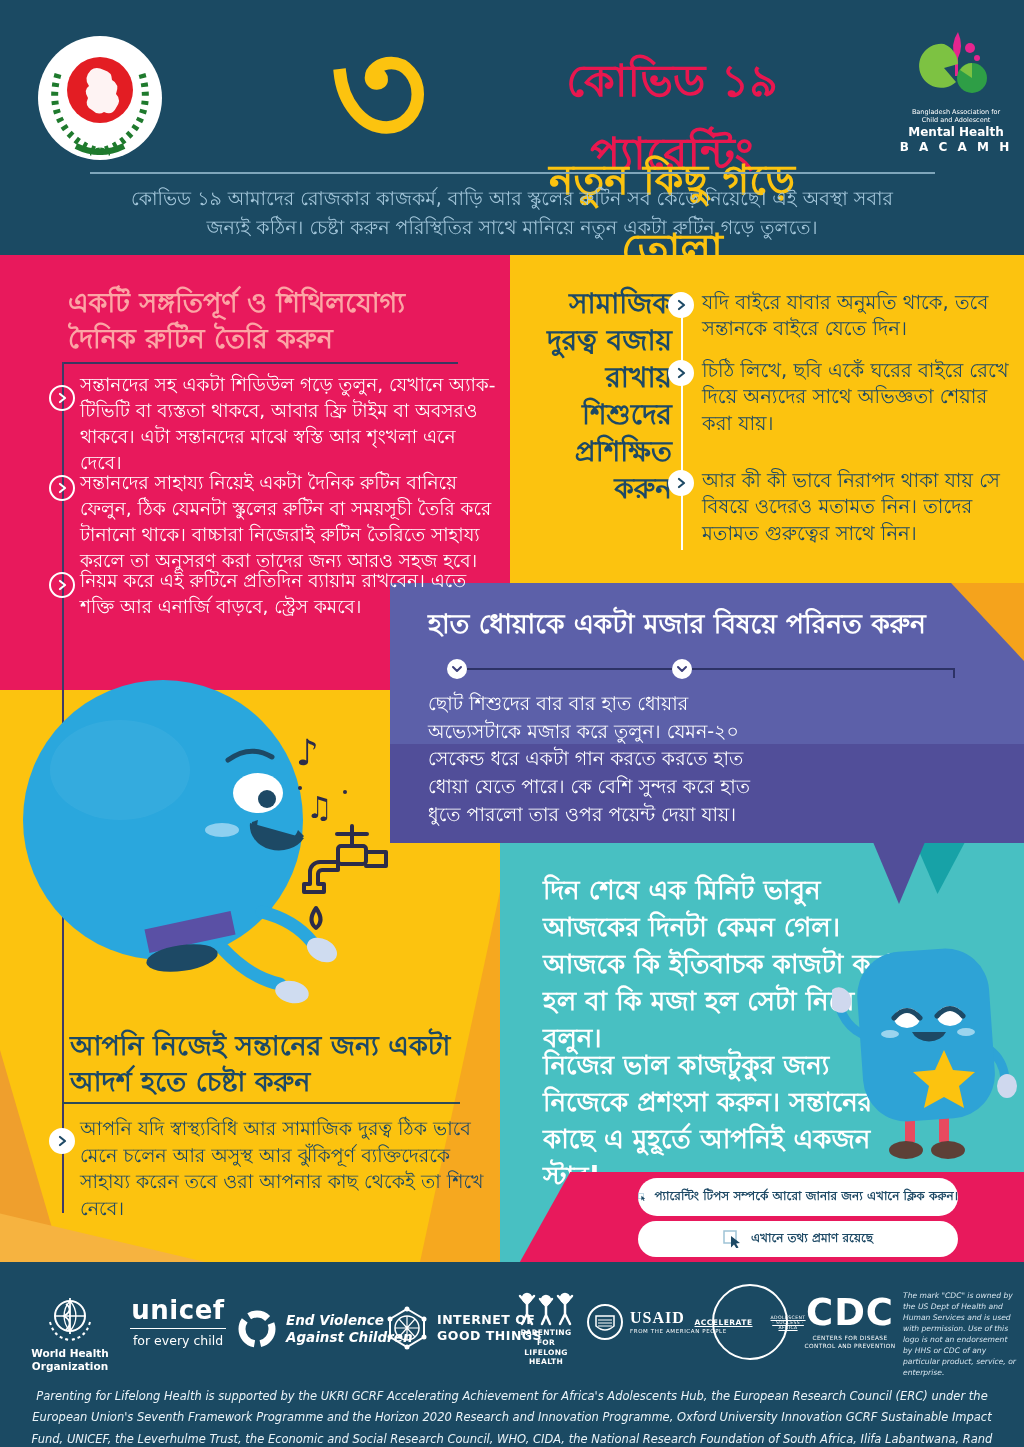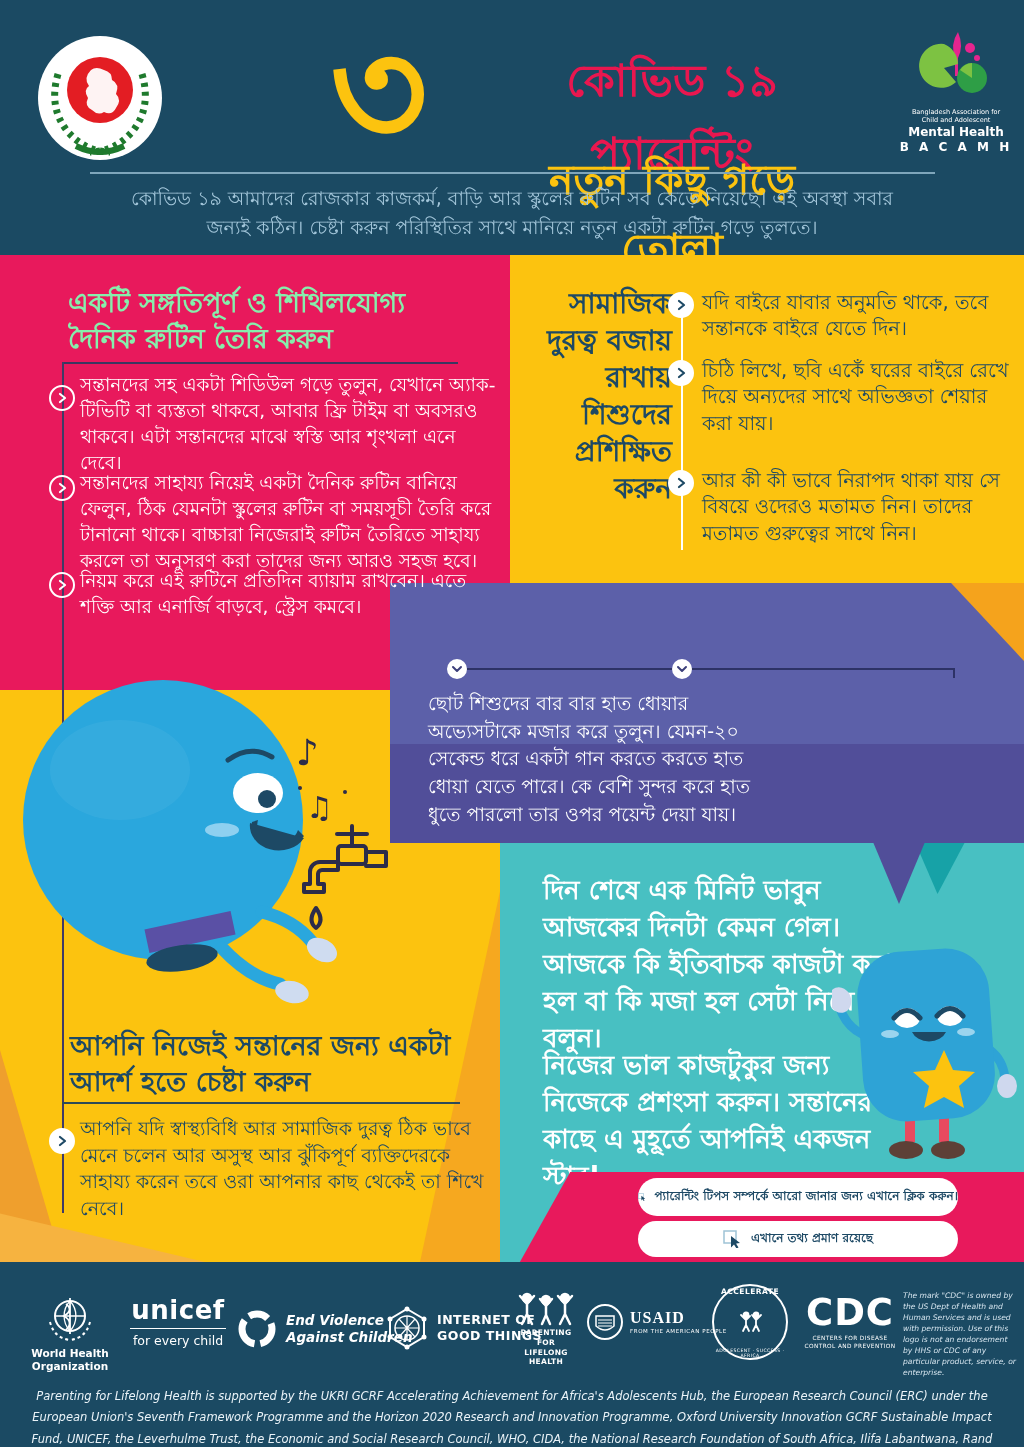--- a/index.html
+++ b/index.html
@@ -37,21 +37,21 @@
              clip-path:polygon(13.4% 0,100% 0,100% 100%,3.8% 100%);}
   .wedge-right{left:420px;top:845px;width:90px;height:417px;background:#f6a81f;
                clip-path:polygon(100% 0,100% 100%,0 100%);}
   .wedge-left{left:0;top:1050px;width:62px;height:212px;background:#ef9f2d;
               clip-path:polygon(0 0,100% 100%,0 100%);}
   .wedge-corner{left:0;top:1208px;width:205px;height:54px;background:#f6b340;
                 clip-path:polygon(0 10%,100% 100%,0 100%);}
   .footer{left:0;top:1262px;width:1024px;height:185px;background:#1b4a63;}
 
   
-  .h-pink{left:68px;top:285px;width:395px;font-size:27px;font-weight:bold;color:#86efac;line-height:1.35;}
+  .h-pink{left:68px;top:285px;width:395px;font-size:27px;font-weight:bold;color:#fca5a5;line-height:1.35;}
   .div-pink{left:62px;top:362px;width:396px;height:2px;background:#3c3660;}
   .rail{left:62px;top:362px;width:2px;height:851px;background:#403a66;}
   .pb{color:#fff;font-size:18.5px;line-height:1.4;width:420px;left:80px;}
   .h-dist{left:520px;top:286px;width:152px;text-align:right;font-size:28px;font-weight:bold;
           color:#1d4965;line-height:1.32;}
   .vline{left:681px;top:295px;width:2px;height:255px;background:#fff;}
   .db{color:#1d4965;font-size:19.5px;line-height:1.35;width:308px;left:702px;}
   .h-wash{left:428px;top:604px;width:565px;font-size:26.5px;font-weight:bold;color:#fff;}
   .wash-line{left:455px;top:668px;width:500px;height:2px;background:#2d3266;}
   .wash-tick{left:953px;top:668px;width:2px;height:10px;background:#2d3266;}
@@ -85,22 +85,22 @@
   .ev{left:236px;top:1308px;display:flex;align-items:center;gap:8px;font-style:italic;}
   .ev .t{font-size:13.5px;font-weight:bold;text-align:left;line-height:1.25;}
   .iogt{left:384px;top:1305px;display:flex;align-items:center;gap:7px;}
   .iogt .t{font-size:12.5px;font-weight:bold;text-align:left;line-height:1.25;letter-spacing:.5px;}
   .plh{left:512px;top:1290px;width:68px;}
   .plh .t{font-size:7.5px;font-weight:bold;line-height:1.3;letter-spacing:.3px;}
   .usaid{left:586px;top:1303px;display:flex;align-items:center;gap:6px;}
   .usaid .name{font-size:16px;font-weight:bold;letter-spacing:1px;line-height:1;font-family:Liberation Serif, serif;}
   .usaid .tag{font-size:5.5px;letter-spacing:.6px;margin-top:2px;}
   .accel{left:712px;top:1284px;width:76px;height:76px;border:2px solid #fff;border-radius:50%;
-         box-sizing:border-box;display:flex;flex-direction:column;align-items:center;
-         justify-content:center;gap:15px;}
+         box-sizing:border-box;display:flex;flex-direction:row;align-items:center;
+         justify-content:center;gap:9px;text-decoration:underline;}
   .accel .n{font-size:7.5px;font-weight:bold;letter-spacing:.5px;}
   .accel .g{font-size:4.6px;letter-spacing:.4px;}
   .cdc{left:802px;top:1294px;width:96px;}
   .cdc .name{font-size:37px;font-weight:bold;line-height:1;letter-spacing:1px;}
   .cdc .tag{font-size:5.8px;letter-spacing:.4px;line-height:1.4;margin-top:3px;}
   .cdc-note{left:903px;top:1290px;width:114px;font-size:7.6px;font-style:italic;
             line-height:1.45;color:#d5e4ee;text-align:left;}
   .funding{left:30px;top:1386px;width:964px;text-align:center;font-size:11.5px;font-style:italic;
            color:#eaf3f8;line-height:1.85;}
 </style>
@@ -197,20 +197,21 @@
   </span>
   <div class="abs db" style="top:358px;">চিঠি লিখে, ছবি একেঁ ঘরের বাইরে রেখে দিয়ে অন্যদের সাথে অভিজ্ঞতা শেয়ার করা যায়।</div>
 
   <span class="abs bic bic-yellow" style="left:668px;top:470px;">
     <svg width="10" height="12" viewBox="0 0 10 12">
         <polyline points="3,2 8,6 3,10" fill="none" stroke="currentColor" stroke-width="2.2" stroke-linecap="round" stroke-linejoin="round"></polyline>
       </svg>
   </span>
   <div class="abs db" style="top:468px;">আর কী কী ভাবে নিরাপদ থাকা যায় সে বিষয়ে ওদেরও মতামত নিন। তাদের মতামত গুরুত্বের সাথে নিন।</div>
 
+  <div class="abs h-wash">হাত ধোয়াকে একটা মজার বিষয়ে পরিনত করুন</div>
   <div class="abs wash-line"></div>
   <div class="abs wash-tick"></div>
   <span class="abs cdot" style="left:447px;top:659px;">
     <svg width="12" height="10" viewBox="0 0 12 10">
         <polyline points="2,3 6,7 10,3" fill="none" stroke="currentColor" stroke-width="2" stroke-linecap="round" stroke-linejoin="round"></polyline>
       </svg>
   </span>
   <span class="abs cdot" style="left:672px;top:659px;">
     <svg width="12" height="10" viewBox="0 0 12 10">
         <polyline points="2,3 6,7 10,3" fill="none" stroke="currentColor" stroke-width="2" stroke-linecap="round" stroke-linejoin="round"></polyline>

